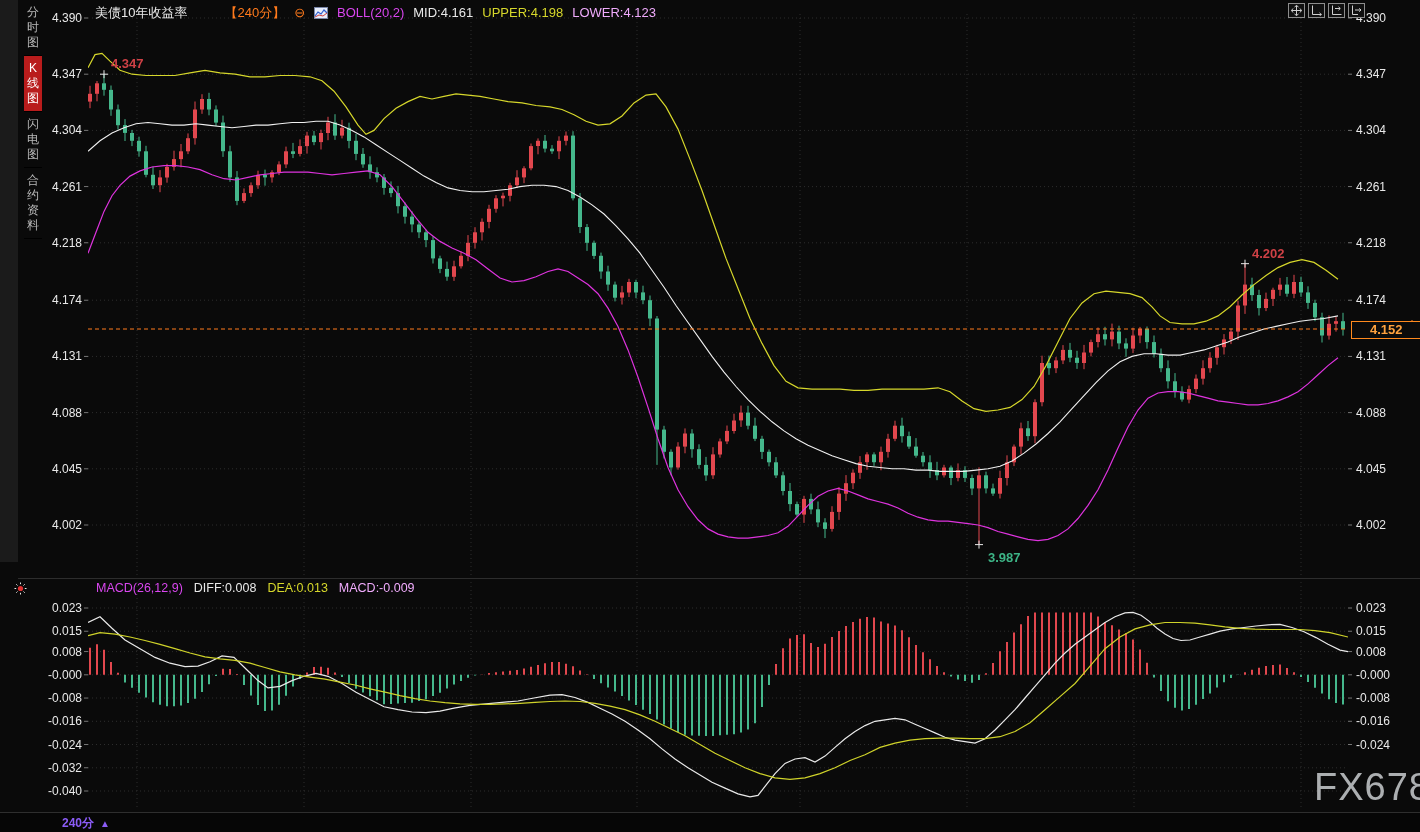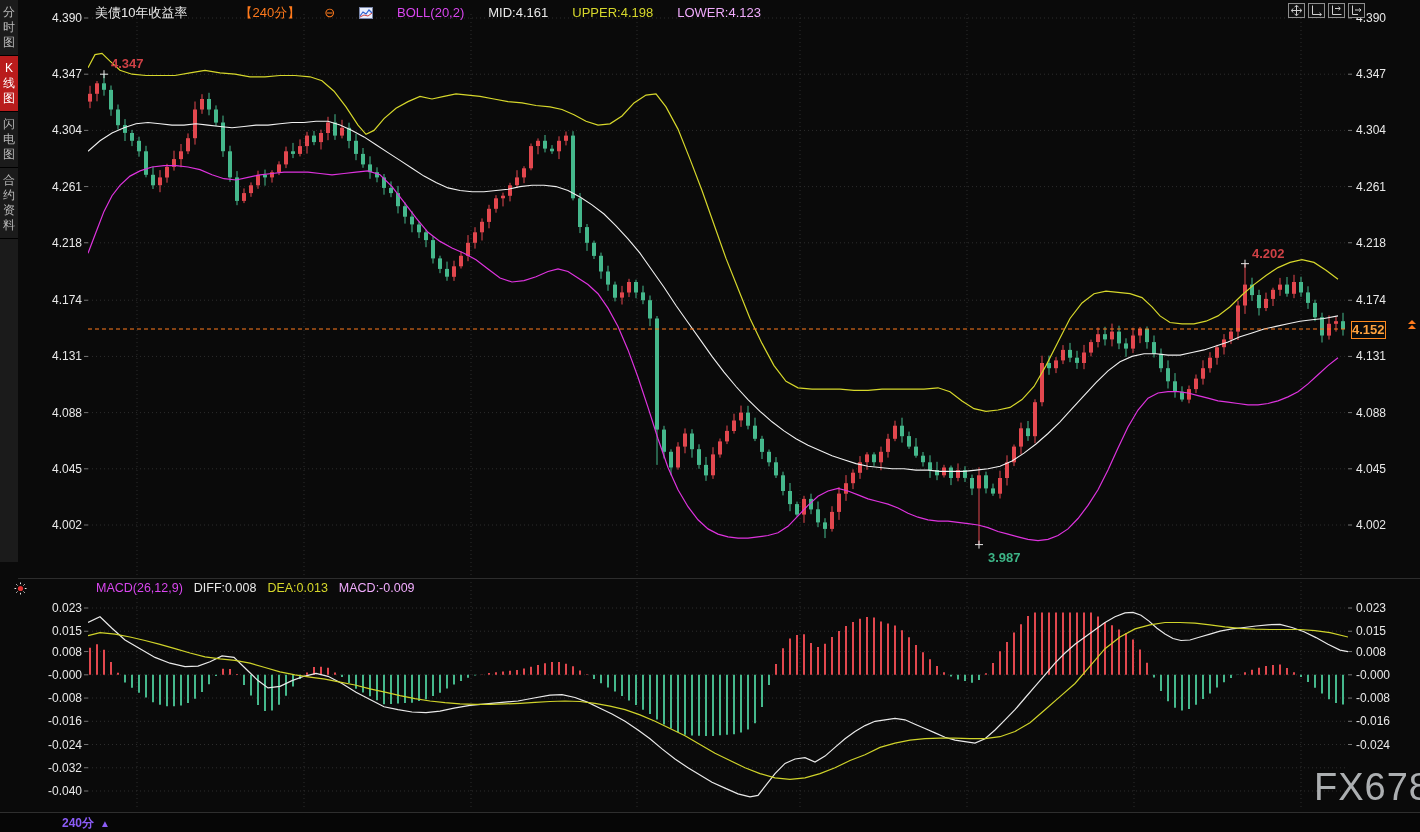--- a/index.html
+++ b/index.html
@@ -1,41 +1,41 @@
 <!DOCTYPE html>
 <html><head>
 <meta charset="utf-8">
 <style>
   html,body{margin:0;padding:0;background:#000;}
   #app{position:relative;width:1420px;height:832px;background:#0a0a0a;overflow:hidden;
        font-family:"Liberation Sans",sans-serif;}
   
   .sidebar{position:absolute;left:0;top:0;width:18px;height:562px;background:#1b1b1b;z-index:5;}
   .side-item{width:18px;padding:5px 0;text-align:center;font-size:12px;line-height:15px;
-             color:#b9b9b9;word-break:break-all;border-bottom:1px solid #000;cursor:pointer;}
+             color:#b9b9b9;word-break:break-all;border-bottom:1px solid #000;cursor:pointer;margin-left:24px;}
   .side-item.active{background:#b91c1c;color:#fff;}
   
   #chart{position:absolute;left:0;top:0;z-index:1;}
   svg text{font-family:"Liberation Sans",sans-serif;}
   
   .main-header{position:absolute;left:95px;top:4px;height:17px;display:flex;align-items:center;
-               gap:24px;font-size:13px;z-index:6;white-space:nowrap;}
+               gap:9px;font-size:13px;z-index:6;white-space:nowrap;}
   .t-white{color:#e9e9e9;} .t-orange{color:#ff7a1c;margin-left:28px;} .t-yellow{color:#d6d72b;}
   .t-magenta{color:#f0abfc;} .t-gray{color:#d946ef;}
   .minus-icon{color:#ff7a1c;font-size:13px;line-height:13px;cursor:pointer;}
   
   .tr-icons{position:absolute;left:1288px;top:3px;display:flex;gap:3px;z-index:6;}
   .ticon{width:15px;height:13px;border:1px solid #8d8d8d;background:#101010;display:flex;
          align-items:center;justify-content:center;cursor:pointer;}
   
   .macd-header{position:absolute;left:88px;top:581px;display:flex;gap:11px;font-size:12.5px;
                z-index:6;white-space:nowrap;margin-left:8px;}
   .alert-icon{position:absolute;left:14px;top:581px;z-index:6;cursor:pointer;}
   
-  .price-tag{position:absolute;left:1351px;top:321px;padding:0 0;height:16px;line-height:16px;
+  .price-tag{position:absolute;left:1351px;top:321px;padding:0 18px;height:16px;line-height:16px;
              border:1px solid #ff8a1e;background:#0b0b0b;color:#ffa23e;font-size:13px;
              font-weight:700;z-index:6;}
   
   .bottom-bar{position:absolute;left:0;top:812px;width:1420px;height:20px;background:#060606;
               border-top:1px solid #2e2e2e;z-index:4;}
   .period-label{position:absolute;left:62px;top:815px;color:#8b5cf6;font-size:12px;
                 font-weight:700;z-index:6;cursor:pointer;}
   .period-label .arr{font-size:10px;margin-left:6px;}
   
   .watermark{position:absolute;left:1314px;top:766px;font-size:38px;color:#c3c6c9;opacity:.88;

